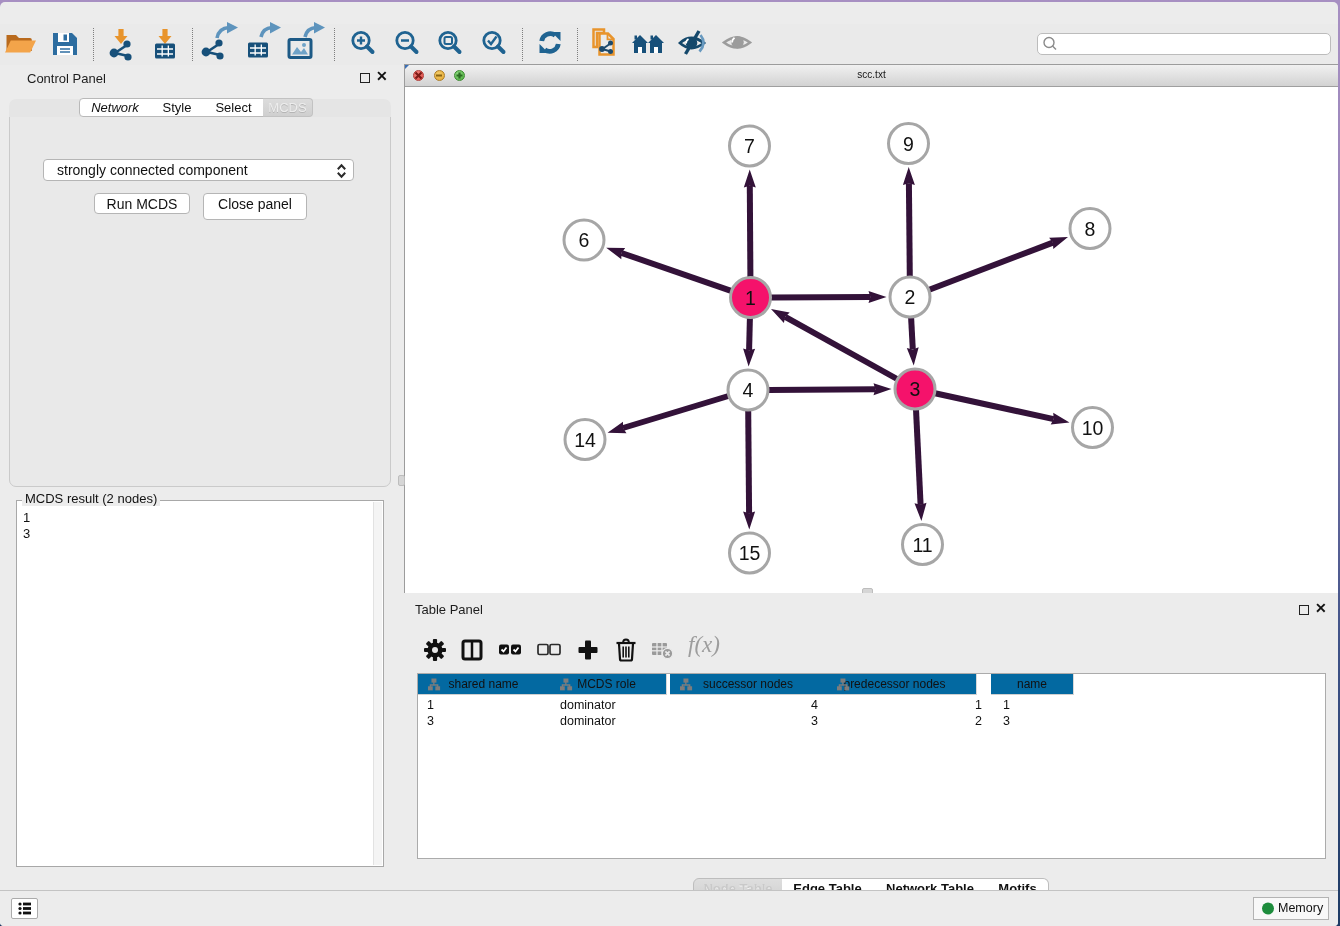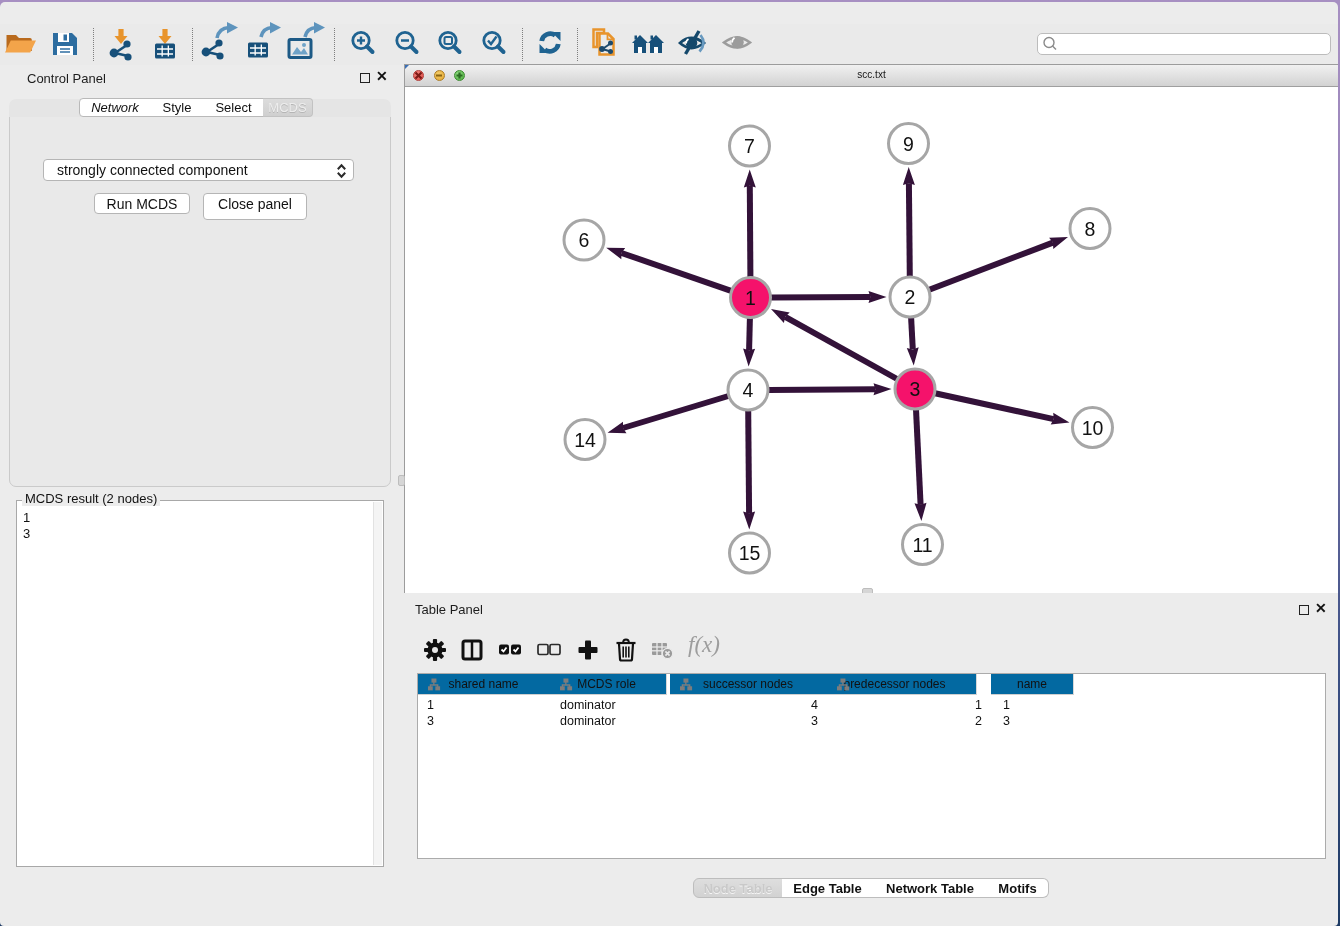--- a/index.html
+++ b/index.html
@@ -388,13 +388,33 @@
    <div class="td" style="left:252px;top:40px;width:148px;text-align:right;">3</div>
    <div class="td" style="left:409px;top:40px;width:155px;text-align:right;">2</div>
    <div class="td" style="left:585px;top:40px;">3</div>
   </div>
   <div class="btab" style="left:292px;width:90px;border-radius:6px 0 0 6px;background:linear-gradient(180deg,#dedede,#d2d2d2);color:#c9c9c9;text-shadow:0 1px 0 #f5f5f5;">Node Table</div>
   <div class="btab" style="left:381px;width:92px;border-left:none;">Edge Table</div>
   <div class="btab" style="left:472px;width:115px;border-left:none;">Network Table</div>
   <div class="btab" style="left:586px;width:62px;border-left:none;border-radius:0 6px 6px 0;">Motifs</div>
  </div>
 
+ <div id="statusbar">
+  <div class="abs" style="left:11px;top:7px;width:27px;height:21px;background:#fff;border:1px solid #ababab;border-radius:2px;box-sizing:border-box;">
+   <svg width="25" height="19" viewBox="0 0 25 19">
+          <g fill="#111">
+    <circle cx="8" cy="5" r="1.6"></circle>
+            <rect x="11" y="3.6" width="8" height="2.8"></rect>
+    <circle cx="8" cy="9.5" r="1.6"></circle>
+            <rect x="11" y="8.1" width="8" height="2.8"></rect>
+    <circle cx="8" cy="14" r="1.6"></circle>
+            <rect x="11" y="12.6" width="8" height="2.8"></rect>
+   </g>
+        </svg>
+  </div>
+  <div class="abs" style="left:1253px;top:6px;width:76px;height:23px;background:#f8f8f8;border:1px solid #b3b3b3;box-sizing:border-box;">
+   <svg width="74" height="21" viewBox="0 0 74 21">
+          <circle cx="14" cy="10.5" r="6" fill="#1d8c3c"></circle>
+        </svg>
+   <div style="position:absolute;left:24px;top:3px;font-size:12.5px;color:#111;">Memory</div>
+  </div>
+ </div>
 </div>
 
 </body></html>

